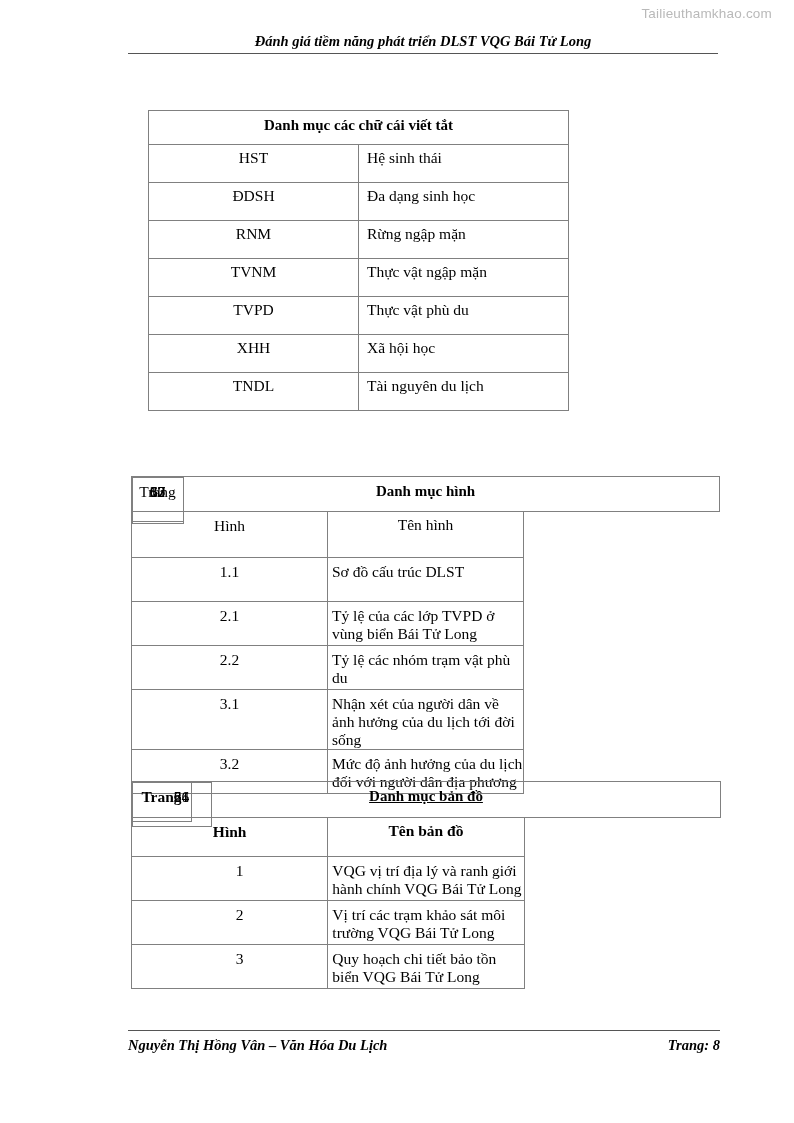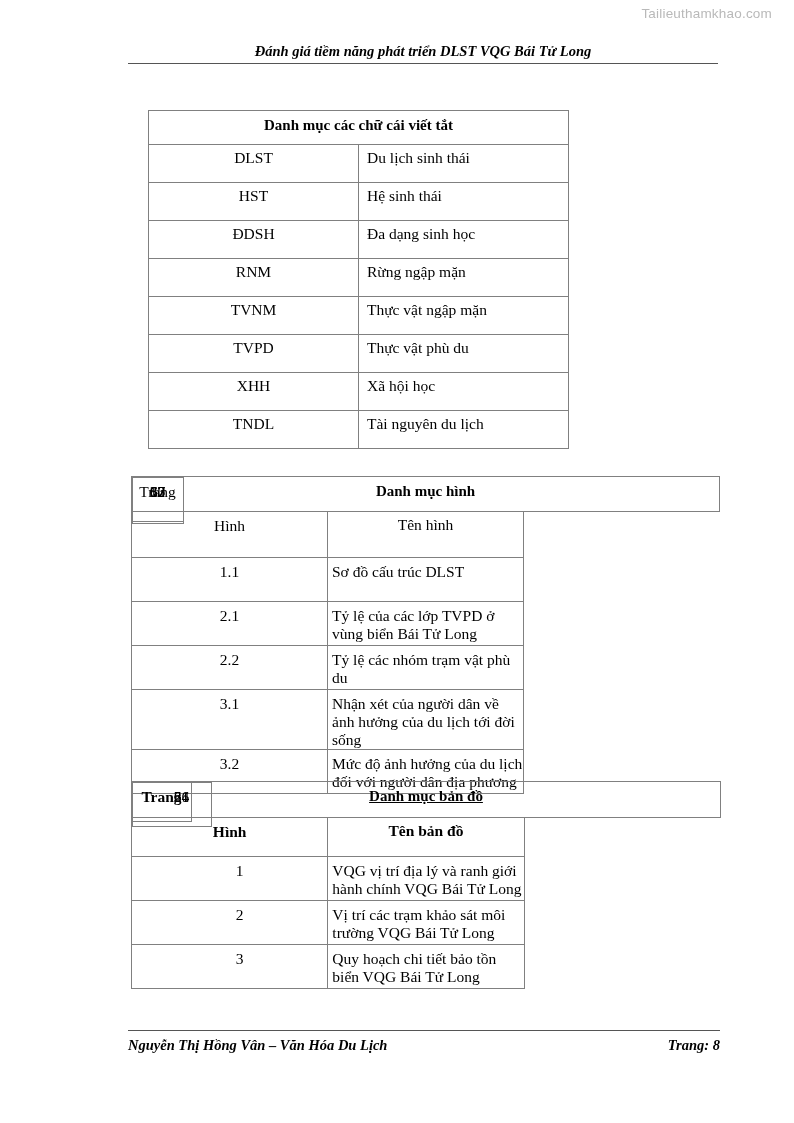--- a/index.html
+++ b/index.html
@@ -33,21 +33,21 @@
     font-size: 13.5px;
     color: #b9b9b9;
     letter-spacing: 0.2px;
     white-space: nowrap;
   }
 
   
   .header-area {
     position: absolute;
     left: 128px;
-    top: 42px;
+    top: 32px;
     width: 590px;
   }
   .header-title {
     text-align: center;
     font-weight: bold;
     font-style: italic;
     font-size: 14.5px;
     line-height: 18px;
     white-space: nowrap;
   }
@@ -190,24 +190,20 @@
     <div class="header-title">Đánh giá tiềm năng phát triển DLST VQG Bái Tử Long</div>
     <div class="header-rule"></div>
   </div>
 
   <table class="doc-table" id="table-abbrev">
     <tbody>
       <tr>
         <td class="cap" colspan="2">Danh mục các chữ cái viết tắt</td>
       </tr>
       <tr class="data">
-        <td class="abbr">DLST</td>
-        <td class="mean">Du lịch sinh thái</td>
-      </tr>
-      <tr class="data">
         <td class="abbr">HST</td>
         <td class="mean">Hệ sinh thái</td>
       </tr>
       <tr class="data">
         <td class="abbr">ĐDSH</td>
         <td class="mean">Đa dạng sinh học</td>
       </tr>
       <tr class="data">
         <td class="abbr">RNM</td>
         <td class="mean">Rừng ngập mặn</td>

